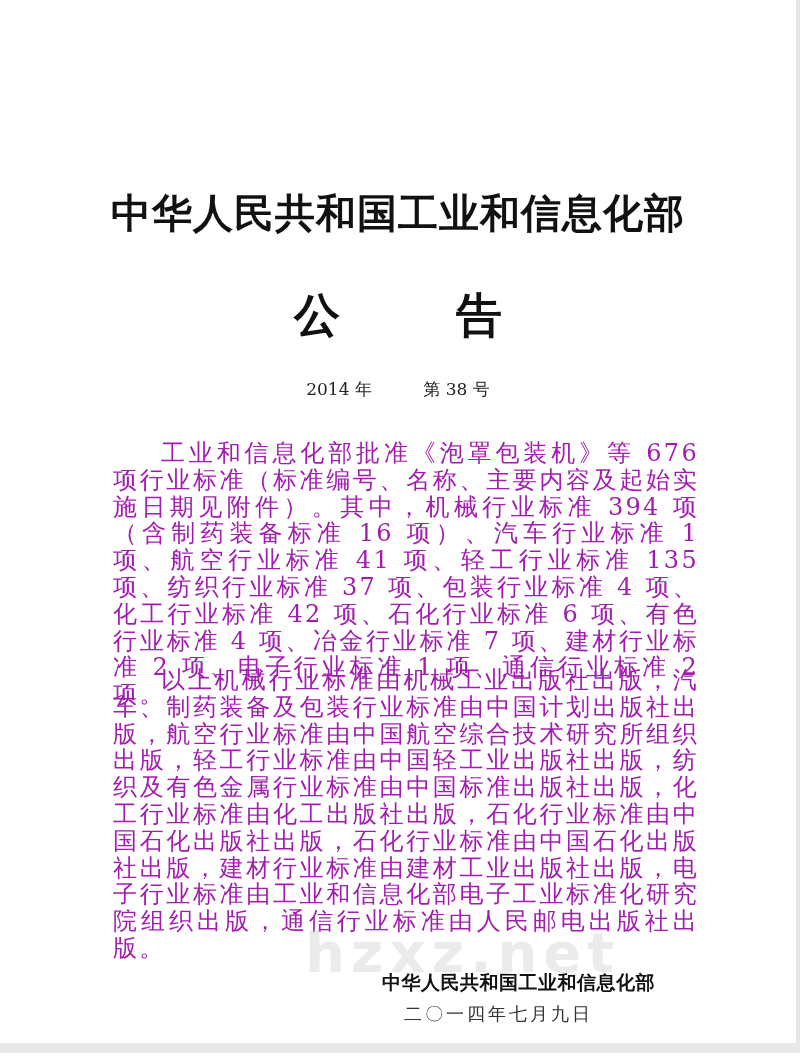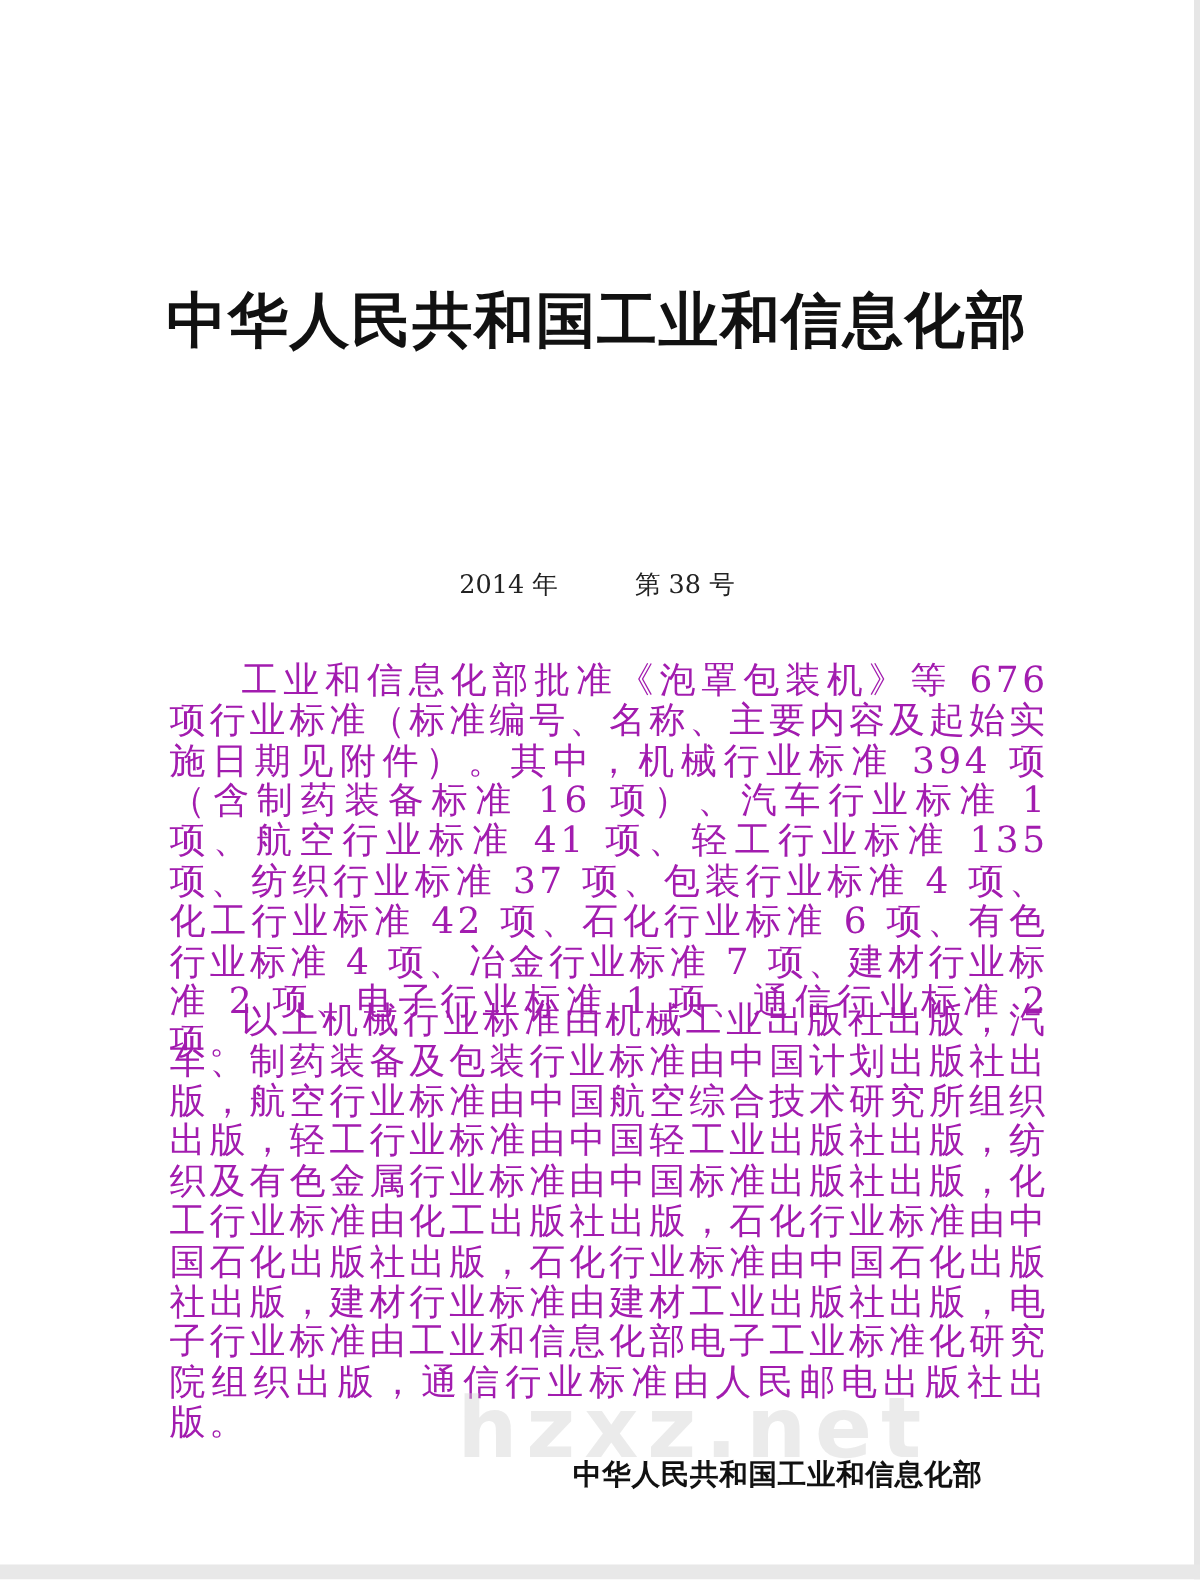--- a/index.html
+++ b/index.html
@@ -50,29 +50,33 @@
   .watermark {
     position:absolute; left:305px; top:920px; font-family: "DejaVu Sans", sans-serif; font-weight:bold;
     font-size:56px; color:rgba(210,210,210,0.45); letter-spacing:6px; white-space:nowrap;
   }
 </style>
 </head>
 <body>
 
 <div class="page">
   <div class="title">中华人民共和国工业和信息化部</div>
+  <div class="subtitle">
+    <span>公</span><span>告</span>
+  </div>
   <div class="docno">
     <span>2014 年</span>
     <span>第 38 号</span>
   </div>
 
   <div class="para" id="p1">工业和信息化部批准《泡罩包装机》等 676 项行业标准（标准编号、名称、主要内容及起始实施日期见附件）。其中，机械行业标准 394 项（含制药装备标准 16 项）、汽车行业标准 1 项、航空行业标准 41 项、轻工行业标准 135 项、纺织行业标准 37 项、包装行业标准 4 项、化工行业标准 42 项、石化行业标准 6 项、有色行业标准 4 项、冶金行业标准 7 项、建材行业标准 2 项、电子行业标准 1 项、通信行业标准 2 项。</div>
   <div class="para" id="p2">以上机械行业标准由机械工业出版社出版，汽车、制药装备及包装行业标准由中国计划出版社出版，航空行业标准由中国航空综合技术研究所组织出版，轻工行业标准由中国轻工业出版社出版，纺织及有色金属行业标准由中国标准出版社出版，化工行业标准由化工出版社出版，石化行业标准由中国石化出版社出版，石化行业标准由中国石化出版社出版，建材行业标准由建材工业出版社出版，电子行业标准由工业和信息化部电子工业标准化研究院组织出版，通信行业标准由人民邮电出版社出版。</div>
 
   <div class="watermark">hzxz.net</div>
 
   <div class="signer">
     <span>中华人民共和国工业和信息化部</span>
   </div>
+  <div class="sign-date">二〇一四年七月九日</div>
 </div>
 <div class="right-edge"></div>
 <div class="bottom-band"></div>
 <div class="bottom-rest"></div>
 
 </body></html>

